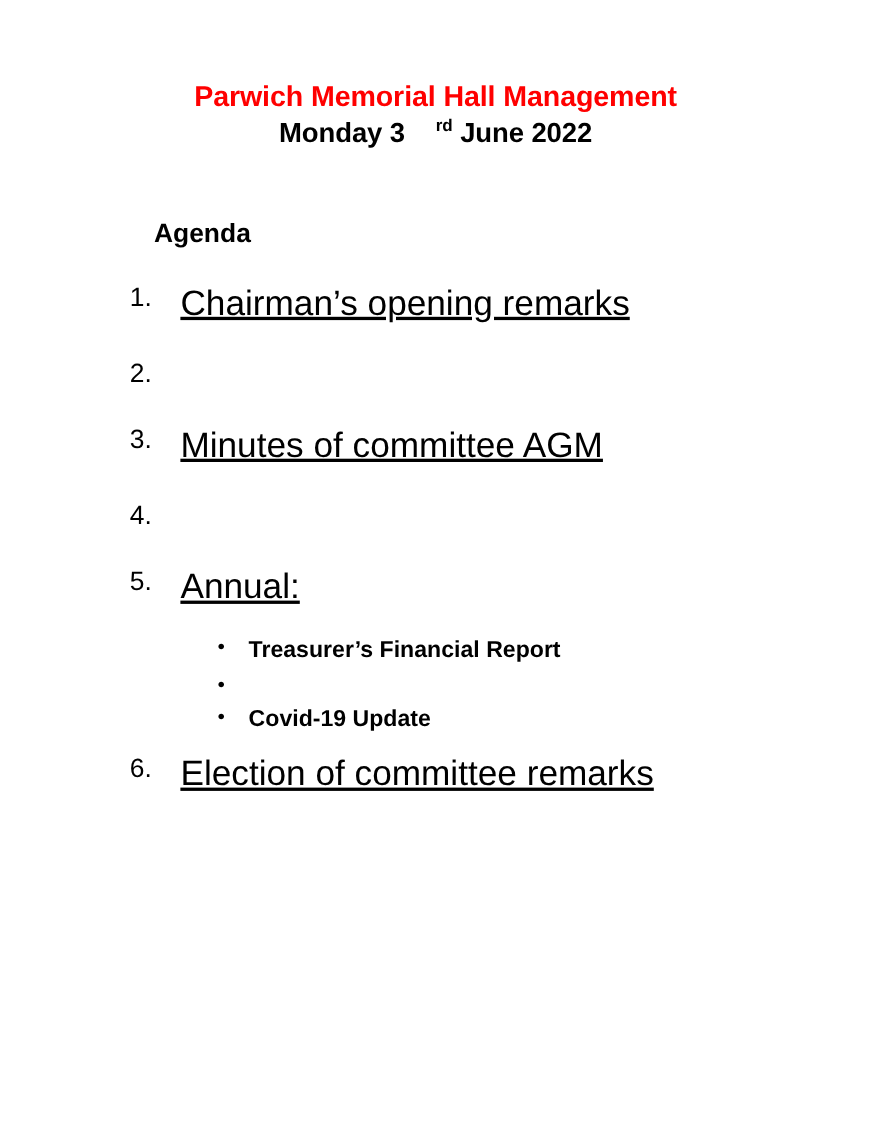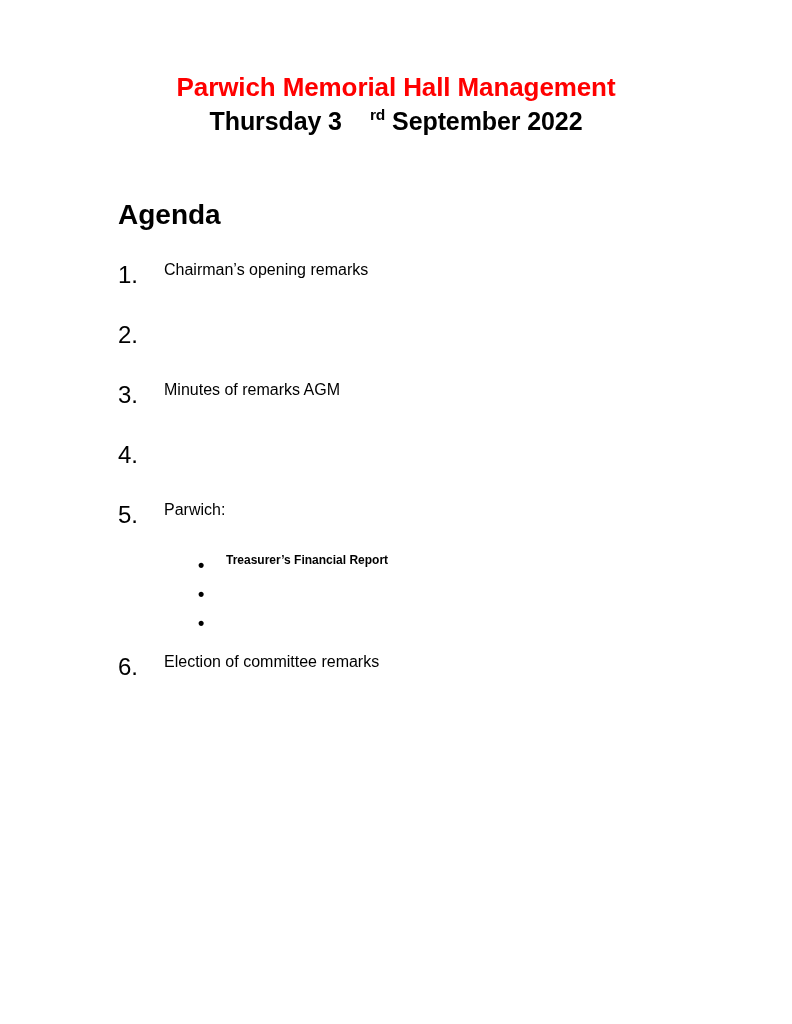--- a/index.html
+++ b/index.html
@@ -49,22 +49,22 @@
   sup.ordinal {
     font-size: 0.62em;
     vertical-align: super;
     line-height: 0;
     margin-left: 28px;
   }
 
   
   .agenda-heading {
     margin-top: 62px;
-    margin-left: 38px;
-    font-size: 28px;
+    margin-left: 60px;
+    font-size: 24px;
     font-weight: bold;
     color: #000000;
   }
 
   
   .agenda-list {
     margin: 30px 0 0 0;
     padding: 0;
     list-style: none;
   }
@@ -75,21 +75,22 @@
     color: #000000;
     margin-bottom: 32px;
     margin-left: 38px;
   }
   .agenda-num {
     width: 46px;
     flex: 0 0 46px;
     font-size: 24px;
   }
   .agenda-text {
-    font-size: 16px;
+    font-size: 32px;
+    text-decoration: underline;
   }
 
   
   .sub-list {
     list-style: none;
     margin: 22px 0 14px 0;
     padding: 0;
   }
   .sub-item {
     display: flex;
@@ -99,76 +100,77 @@
     font-weight: bold;
     line-height: 1.62;
     color: #000000;
   }
   .sub-bullet {
     flex: 0 0 28px;
     font-size: 18px;
     line-height: 1.62;
   }
   .sub-text {
-    font-size: 12px;
+    font-size: 21px;
     font-weight: bold;
   }
 
   .reports-block {
     margin-top: -10px;
   }
 </style>
 </head>
 <body>
 
 <div class="page">
 
   <div class="title-block">
     <span class="title-line title-red">Parwich Memorial Hall Management</span>
-    <span class="title-line title-black"><span>Thursday 3</span><sup class="ordinal">rd</sup><span> September 2022</span></span>
+    <span class="title-line title-black"><span>Monday 3</span><sup class="ordinal">rd</sup><span> June 2022</span></span>
   </div>
 
   <div class="agenda-heading">Agenda</div>
 
   <ul class="agenda-list">
 
     <li class="agenda-item">
       <span class="agenda-num">1.</span>
       <span class="agenda-text">Chairman’s opening remarks</span>
     </li>
 
     <li class="agenda-item">
       <span class="agenda-num">2.</span>
     </li>
 
     <li class="agenda-item">
       <span class="agenda-num">3.</span>
-      <span class="agenda-text">Minutes of remarks AGM</span>
+      <span class="agenda-text">Minutes of committee AGM</span>
     </li>
 
     <li class="agenda-item">
       <span class="agenda-num">4.</span>
     </li>
 
     <li class="agenda-item">
       <span class="agenda-num">5.</span>
-      <span class="agenda-text">Parwich:</span>
+      <span class="agenda-text">Annual:</span>
     </li>
 
     <li class="reports-block">
       <ul class="sub-list">
         <li class="sub-item">
           <span class="sub-bullet">•</span>
           <span class="sub-text">Treasurer’s Financial Report</span>
         </li>
         <li class="sub-item">
           <span class="sub-bullet">•</span>
         </li>
         <li class="sub-item">
           <span class="sub-bullet">•</span>
+          <span class="sub-text">Covid-19 Update</span>
         </li>
       </ul>
     </li>
 
     <li class="agenda-item">
       <span class="agenda-num">6.</span>
       <span class="agenda-text">Election of committee remarks</span>
     </li>
 
   </ul>

